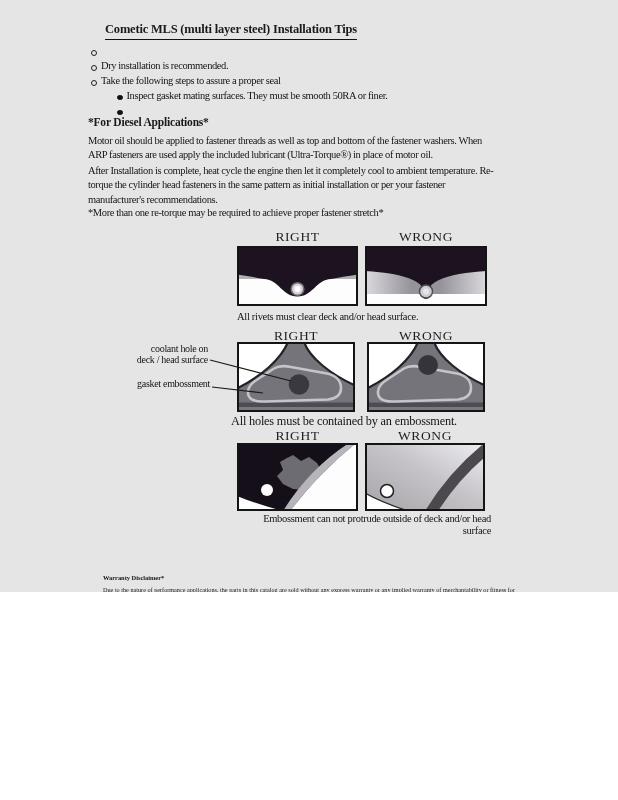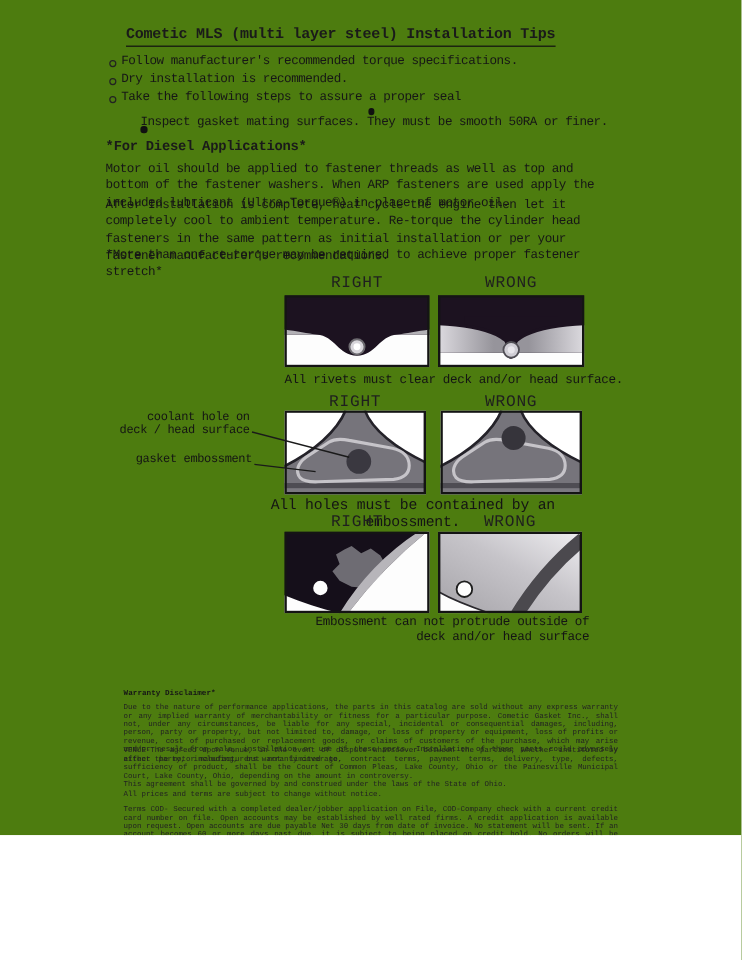--- a/index.html
+++ b/index.html
@@ -1,29 +1,29 @@
 <!DOCTYPE html>
 <html><head>
 <meta charset="utf-8">
 <style>
   html,body{margin:0;padding:0;background:#fff;}
   .page{
-    position:relative;width:618px;height:696px;background:#4d7c0f;overflow:hidden;
-    font-family:Liberation Mono, monospace;color:#1a1a1a;
+    position:relative;width:618px;height:592px;background:#e5e5e5;overflow:hidden;
+    font-family:Liberation Serif, serif;color:#1a1a1a;
   }
   .abs{position:absolute;}
   .doc-title{
     left:105px;top:22px;font-size:12.5px;font-weight:bold;letter-spacing:-0.2px;
     border-bottom:1.6px solid #111;padding-bottom:2px;white-space:nowrap;
   }
   .bullet-row{left:91px;height:15px;display:flex;align-items:baseline;
     font-size:10.5px;letter-spacing:-0.4px;white-space:nowrap;color:#161616;}
   .bullet-row .marker{width:4px;height:4px;border:1px solid #222;border-radius:50%;
     display:inline-block;margin-right:4px;flex:0 0 auto;align-self:center;}
-  .bullet-row.sub{left:117px;flex-direction:column;}
+  .bullet-row.sub{left:117px;}
   .bullet-row.sub .marker{background:#111;border-color:#111;width:3.5px;height:3.5px;}
   .diesel-heading{left:88px;top:116px;font-size:11.5px;font-weight:bold;letter-spacing:-0.2px;}
   .body-para{left:88px;width:414px;font-size:10.5px;line-height:14.3px;letter-spacing:-0.4px;color:#161616;}
   .rw-label{font-size:13.5px;letter-spacing:0.6px;color:#1f1f1f;text-align:center;}
   .caption{font-size:10.5px;letter-spacing:-0.3px;color:#141414;text-align:right;}
   .caption2{font-size:12.3px;letter-spacing:-0.2px;text-align:center;}
   .caption3{width:254px;line-height:12px;}
   .ann-label{font-size:10px;letter-spacing:-0.3px;text-align:right;color:#141414;line-height:10.5px;}
   .legal{font-size:6.2px;line-height:7.1px;letter-spacing:0;width:412px;left:103px;
     text-align:justify;color:#222;}
@@ -33,21 +33,20 @@
 </style>
 </head>
 <body>
 
 <div class="page">
 
   <div class="abs doc-title">Cometic MLS (multi layer steel) Installation Tips</div>
 
   <div class="abs bullet-row" style="top:45px;">
     <span class="marker"></span>
-    <span>Follow manufacturer's recommended torque specifications.</span>
   </div>
   <div class="abs bullet-row" style="top:60px;">
     <span class="marker"></span>
     <span>Dry installation is recommended.</span>
   </div>
   <div class="abs bullet-row" style="top:75px;">
     <span class="marker"></span>
     <span>Take the following steps to assure a proper seal</span>
   </div>
   <div class="abs bullet-row sub" style="top:90px;">

